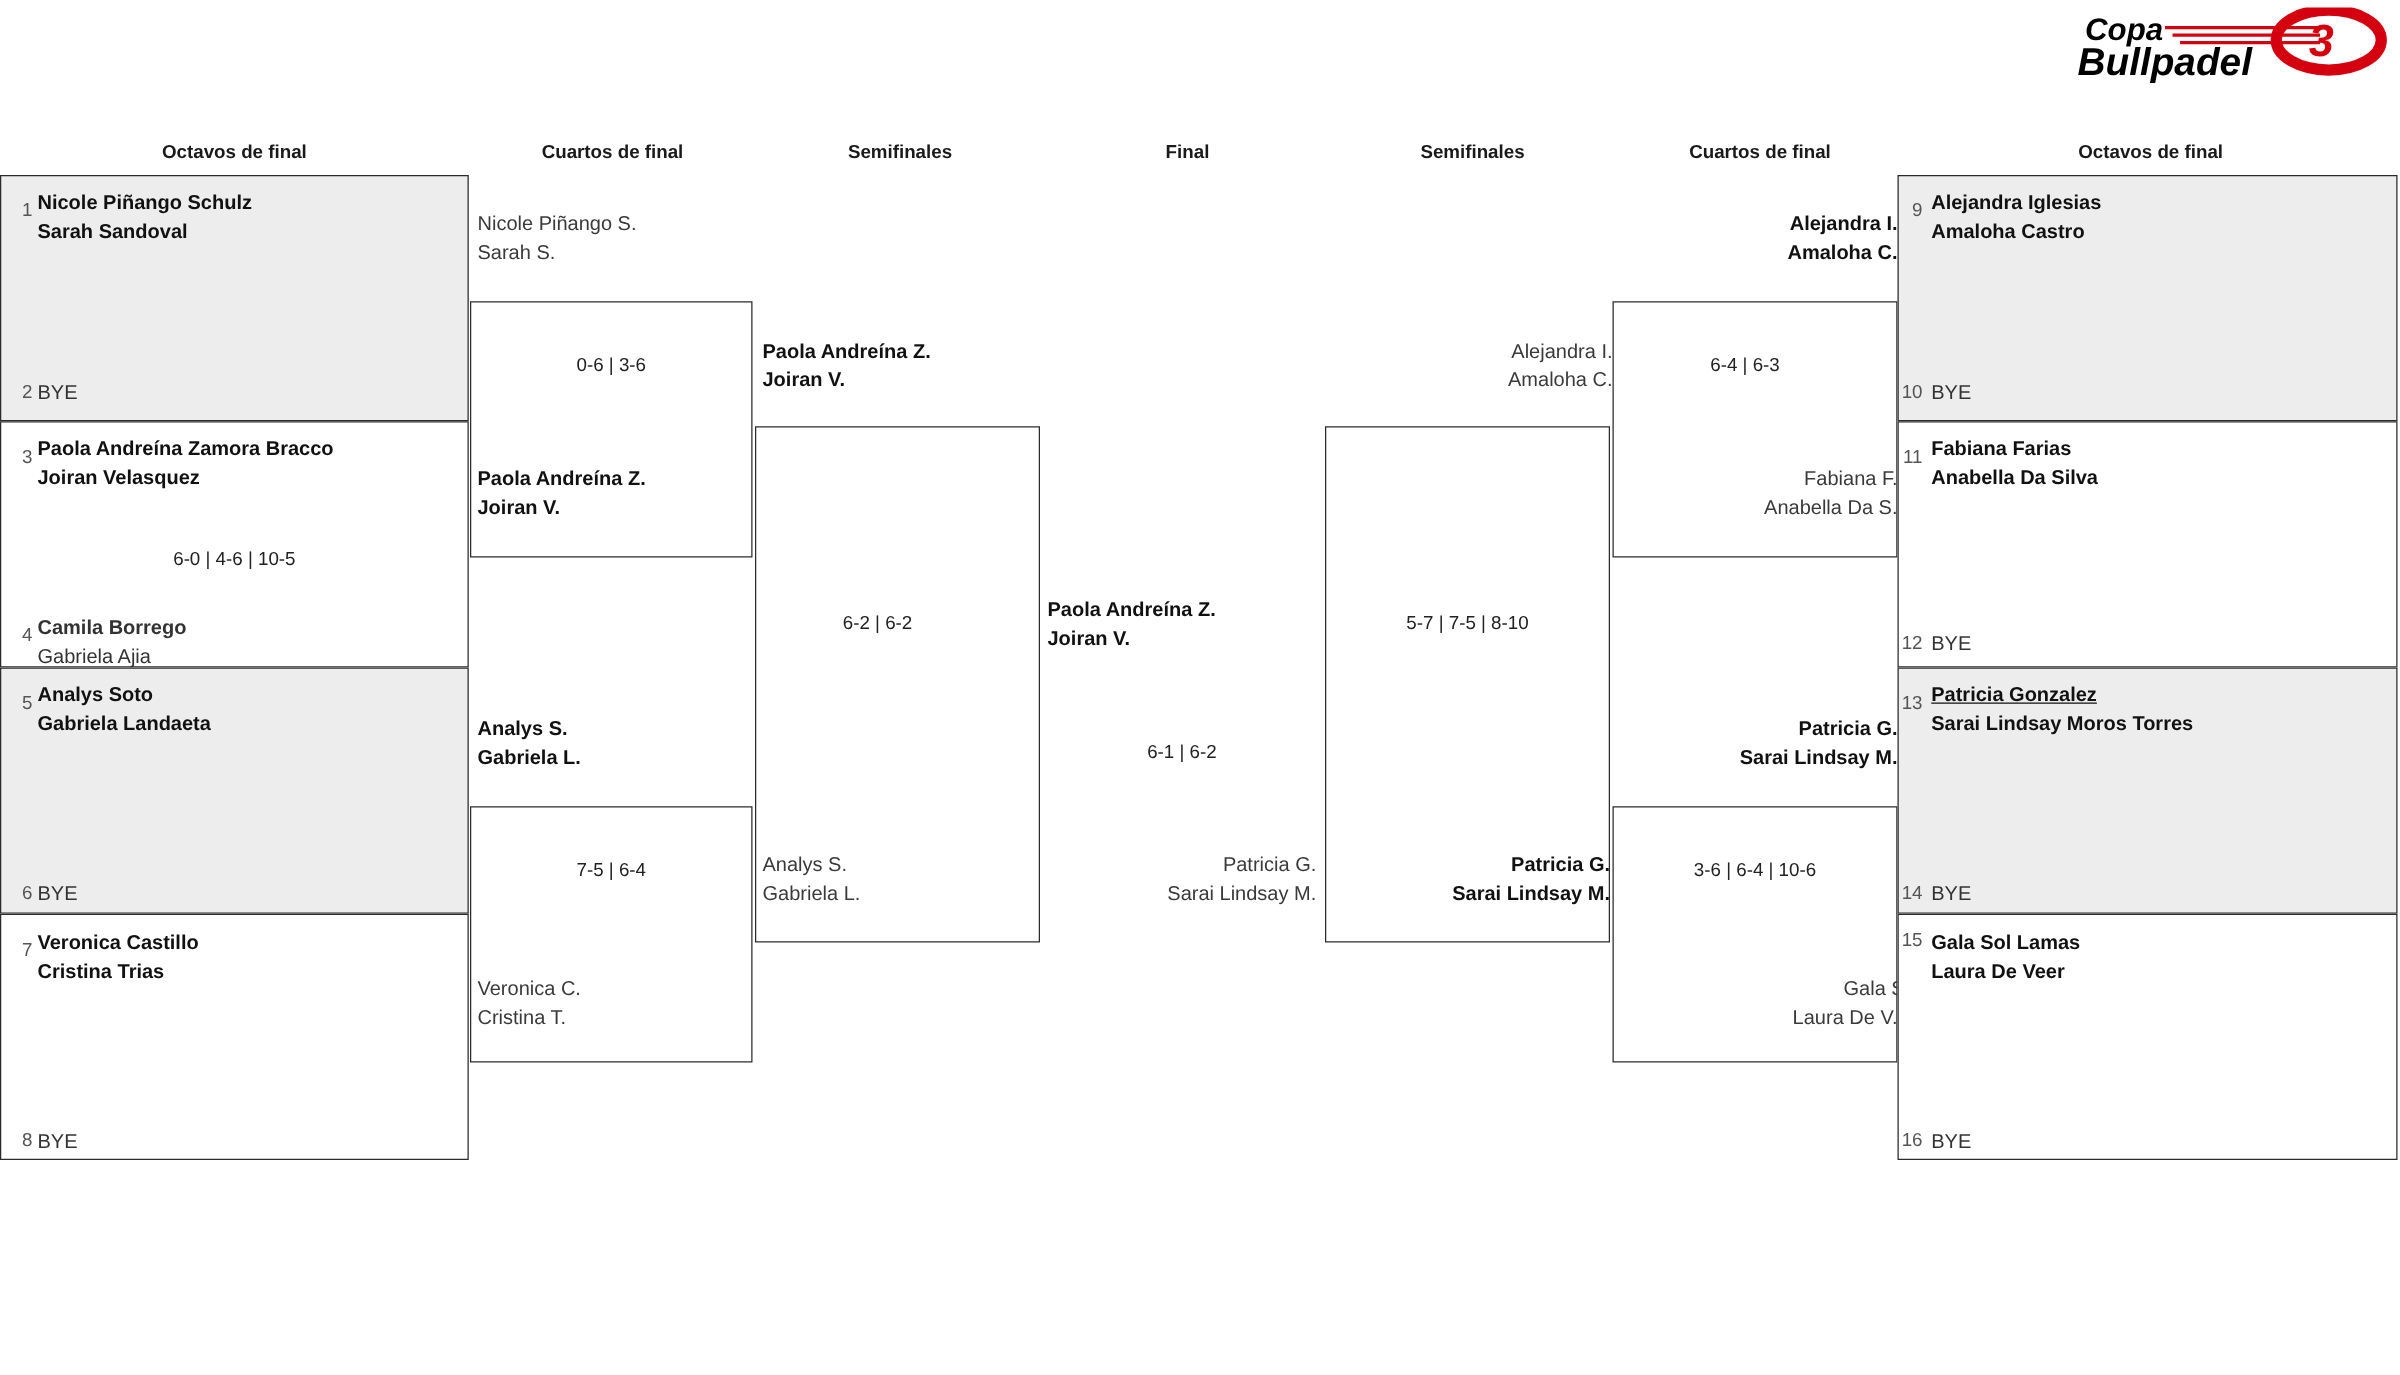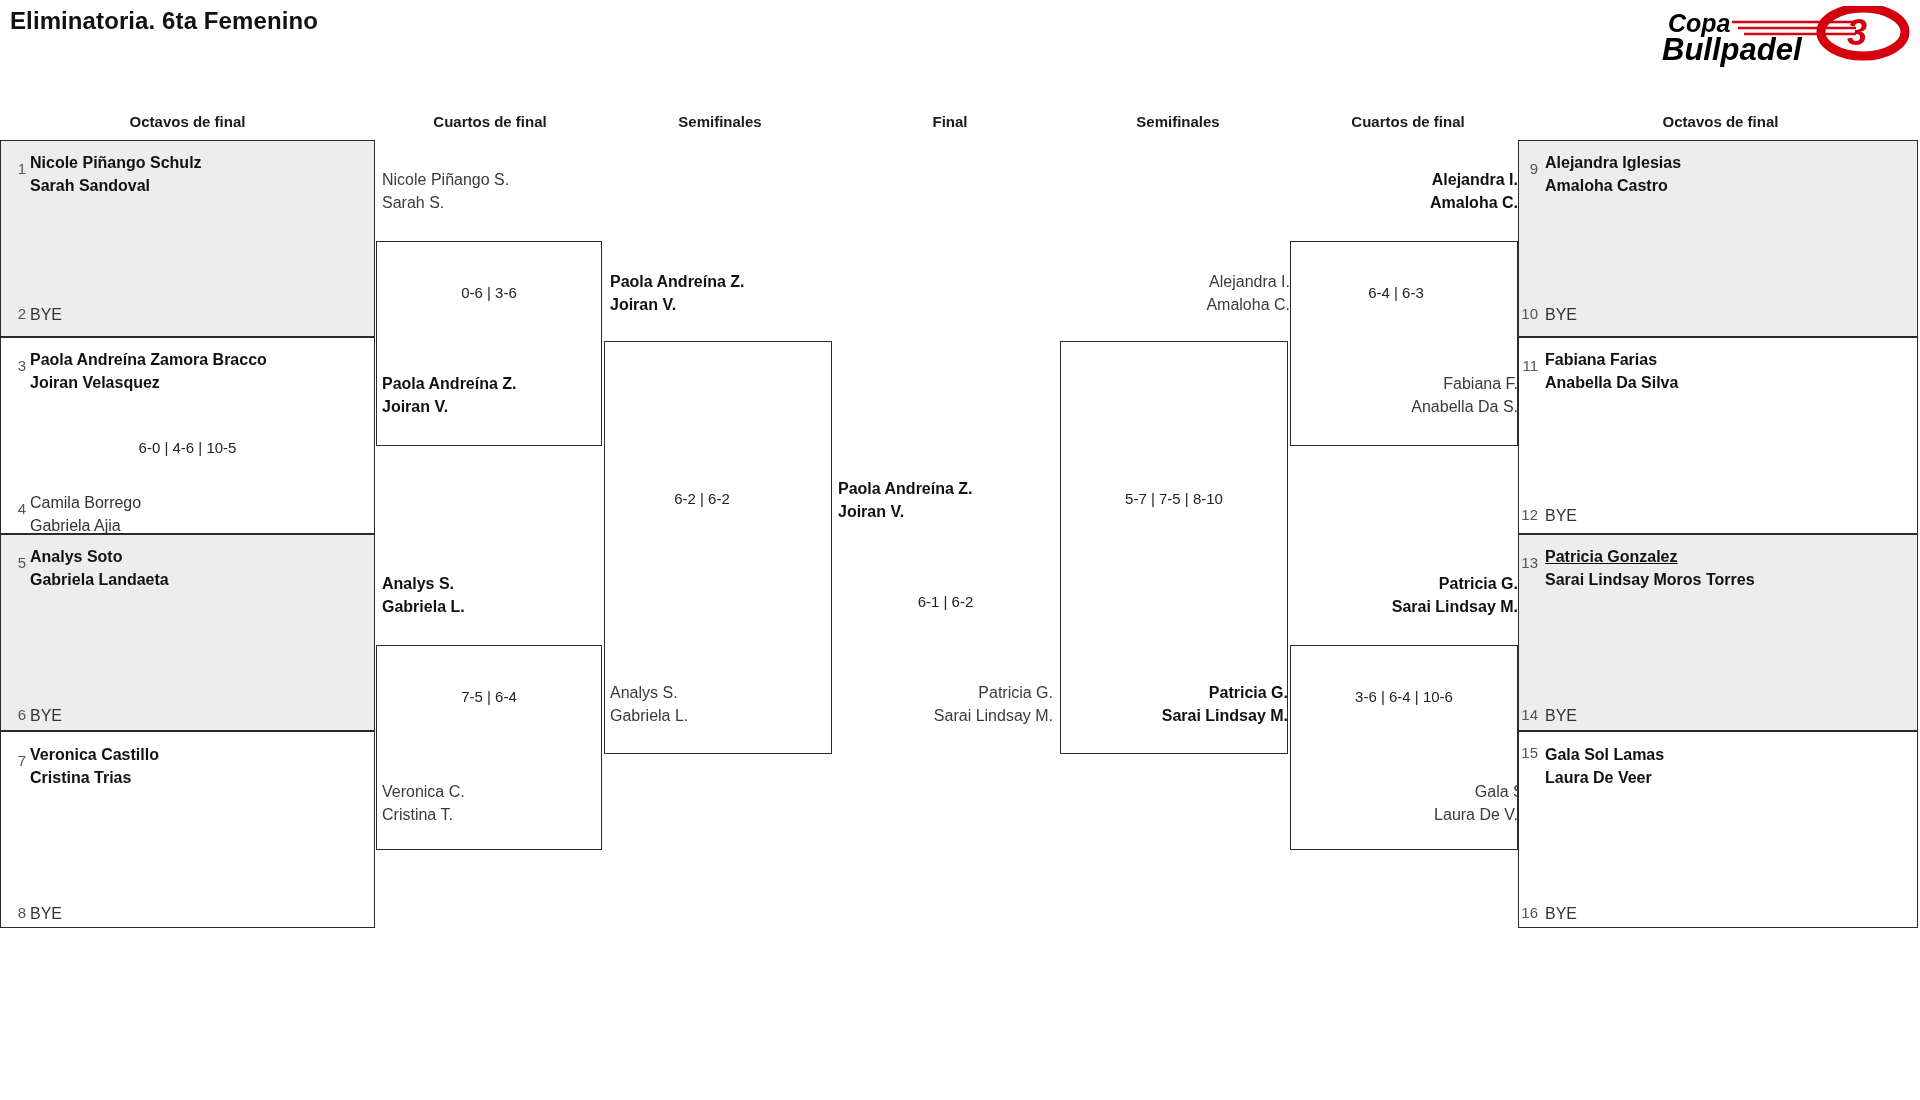--- a/index.html
+++ b/index.html
@@ -51,21 +51,20 @@
   .score{
     position:absolute;font-size:15px;line-height:20px;color:#222;
     text-align:center;white-space:nowrap;font-weight:400;
   }
 </style>
 </head>
 <body>
 
 <div id="header">
   <div id="title-block">
-    <div class="title-line">Eliminatoria. 6ta Femenino</div>
   </div>
 
   <div id="logo">
     <svg viewBox="0 0 250 62" xmlns="http://www.w3.org/2000/svg">
 
       <g stroke="#d5000f" stroke-width="2.6" fill="none">
         <line x1="72" y1="16" x2="196" y2="16"></line>
         <line x1="78" y1="22" x2="196" y2="22"></line>
         <line x1="84" y1="28" x2="196" y2="28"></line>
       </g>
@@ -103,21 +102,21 @@
   <div class="seed-num" style="left:0px;top:305px;">2</div>
   <div class="bye-txt" style="left:30px;top:305px;">BYE</div>
 
   <div class="seed-num" style="left:0px;top:357px;">3</div>
   <div class="seed-names win" style="left:30px;top:348px;">Paola Andreína Zamora Bracco</div>
   <div class="seed-names win" style="left:30px;top:371px;">Joiran Velasquez</div>
 
   <div class="score" style="left:0px;top:438px;width:375px;">6-0 | 4-6 | 10-5</div>
 
   <div class="seed-num" style="left:0px;top:500px;">4</div>
-  <div class="seed-names lose" style="left:30px;top:491px;">Camila Borrego</div>
+  <div class="seed-names lose" style="left:30px;top:491px;font-weight:bold;">Camila Borrego</div>
   <div class="seed-names lose" style="left:30px;top:514px;">Gabriela Ajia</div>
 
   <div class="seed-num" style="left:0px;top:554px;">5</div>
   <div class="seed-names win" style="left:30px;top:545px;">Analys Soto</div>
   <div class="seed-names win" style="left:30px;top:568px;">Gabriela Landaeta</div>
 
   <div class="seed-num" style="left:0px;top:706px;">6</div>
   <div class="bye-txt" style="left:30px;top:706px;">BYE</div>
 
   <div class="seed-num" style="left:0px;top:752px;">7</div>

